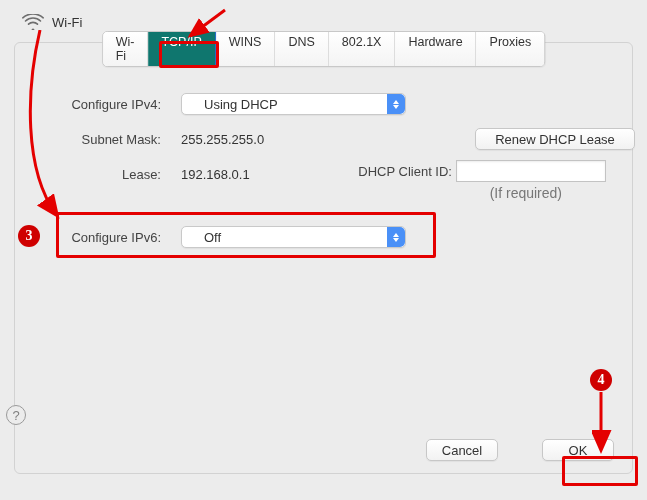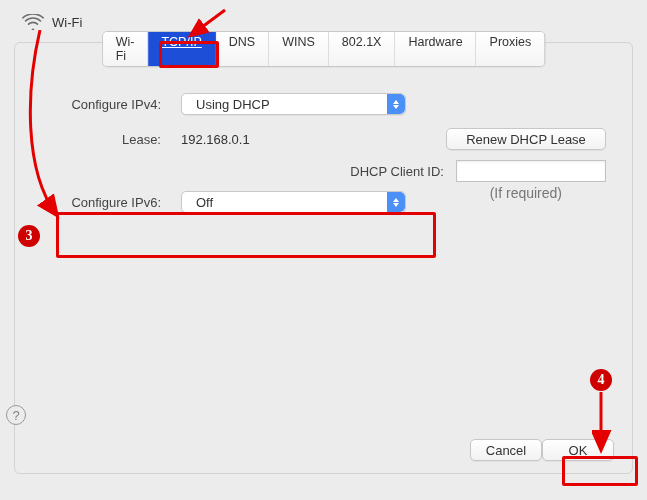--- a/index.html
+++ b/index.html
@@ -55,24 +55,23 @@
     padding: 3px 13px;
     font-size: 12.5px;
     color: #333;
     border-right: 1px solid #d5d5d5;
     background: linear-gradient(#ffffff,#f4f4f4);
     cursor: default;
     user-select: none;
   }
   .tab:last-child { border-right: none; }
   .tab.active {
-    background: #1d4ed8;
+    background: #0f766e;
     color: #fff;
     border-right-color: #2e6be0;
-    text-decoration: underline;
   }
   .content {
     padding: 28px 26px 10px 26px;
     position: relative;
   }
   .row {
     display: flex;
     align-items: center;
     margin-bottom: 13px;
     height: 22px;
@@ -90,21 +89,21 @@
   }
   .select {
     position: relative;
     width: 225px;
     height: 22px;
     background: #fff;
     border: 1px solid #c9c9c9;
     border-radius: 5px;
     display: flex;
     align-items: center;
-    padding-left: 14px;
+    padding-left: 22px;
     font-size: 13px;
     color: #333;
     box-shadow: 0 1px 1px rgba(0,0,0,0.05);
   }
   .select .arrows {
     position: absolute;
     right: 0;
     top: 0;
     bottom: 0;
     width: 18px;
@@ -133,36 +132,37 @@
     border: 1px solid #c7c7c7;
     border-radius: 5px;
     font-size: 13px;
     color: #333;
     display: inline-flex;
     align-items: center;
     justify-content: center;
     box-shadow: 0 1px 1px rgba(0,0,0,0.05);
     cursor: default;
     user-select: none;
+    margin-left: 44px;
   }
   .dhcp-side {
     position: absolute;
     right: 26px;
     top: 63px;
     width: 175px;
     text-align: right;
   }
   .dhcp-side .btn { width: 160px; justify-content: center; }
   .client-row {
     position: absolute;
     right: 26px;
     top: 95px;
     display: flex;
     align-items: center;
-    gap: 12px;
+    gap: 4px;
   }
   .client-row .lab {
     font-size: 13px;
     color: #444;
   }
   .text-input {
     width: 150px;
     height: 22px;
     background: #fff;
     border: 1px solid #c3c3c3;
@@ -232,38 +232,42 @@
       </svg>
     </span>
     <span class="title-text">Wi-Fi</span>
   </div>
 
   <div class="panel">
 
     <div class="tabs">
       <div class="tab">Wi-Fi</div>
       <div class="tab active">TCP/IP</div>
+      <div class="tab">WINS</div>
       <div class="tab">DNS</div>
-      <div class="tab">WINS</div>
       <div class="tab">802.1X</div>
       <div class="tab">Hardware</div>
       <div class="tab">Proxies</div>
     </div>
 
     <div class="content">
 
       <div class="row">
         <span class="label">Configure IPv4:</span>
         <div class="select">
           <span>Using DHCP</span>
           <span class="arrows"></span>
         </div>
       </div>
 
 
+      <div class="row">
+        <span class="label">Subnet Mask:</span>
+        <span class="value">255.255.255.0</span>
+      </div>
 
       <div class="row">
         <span class="label">Lease:</span>
         <span class="value">192.168.0.1</span>
       </div>
 
       <div class="dhcp-side">
         <span class="btn">Renew DHCP Lease</span>
       </div>
 

